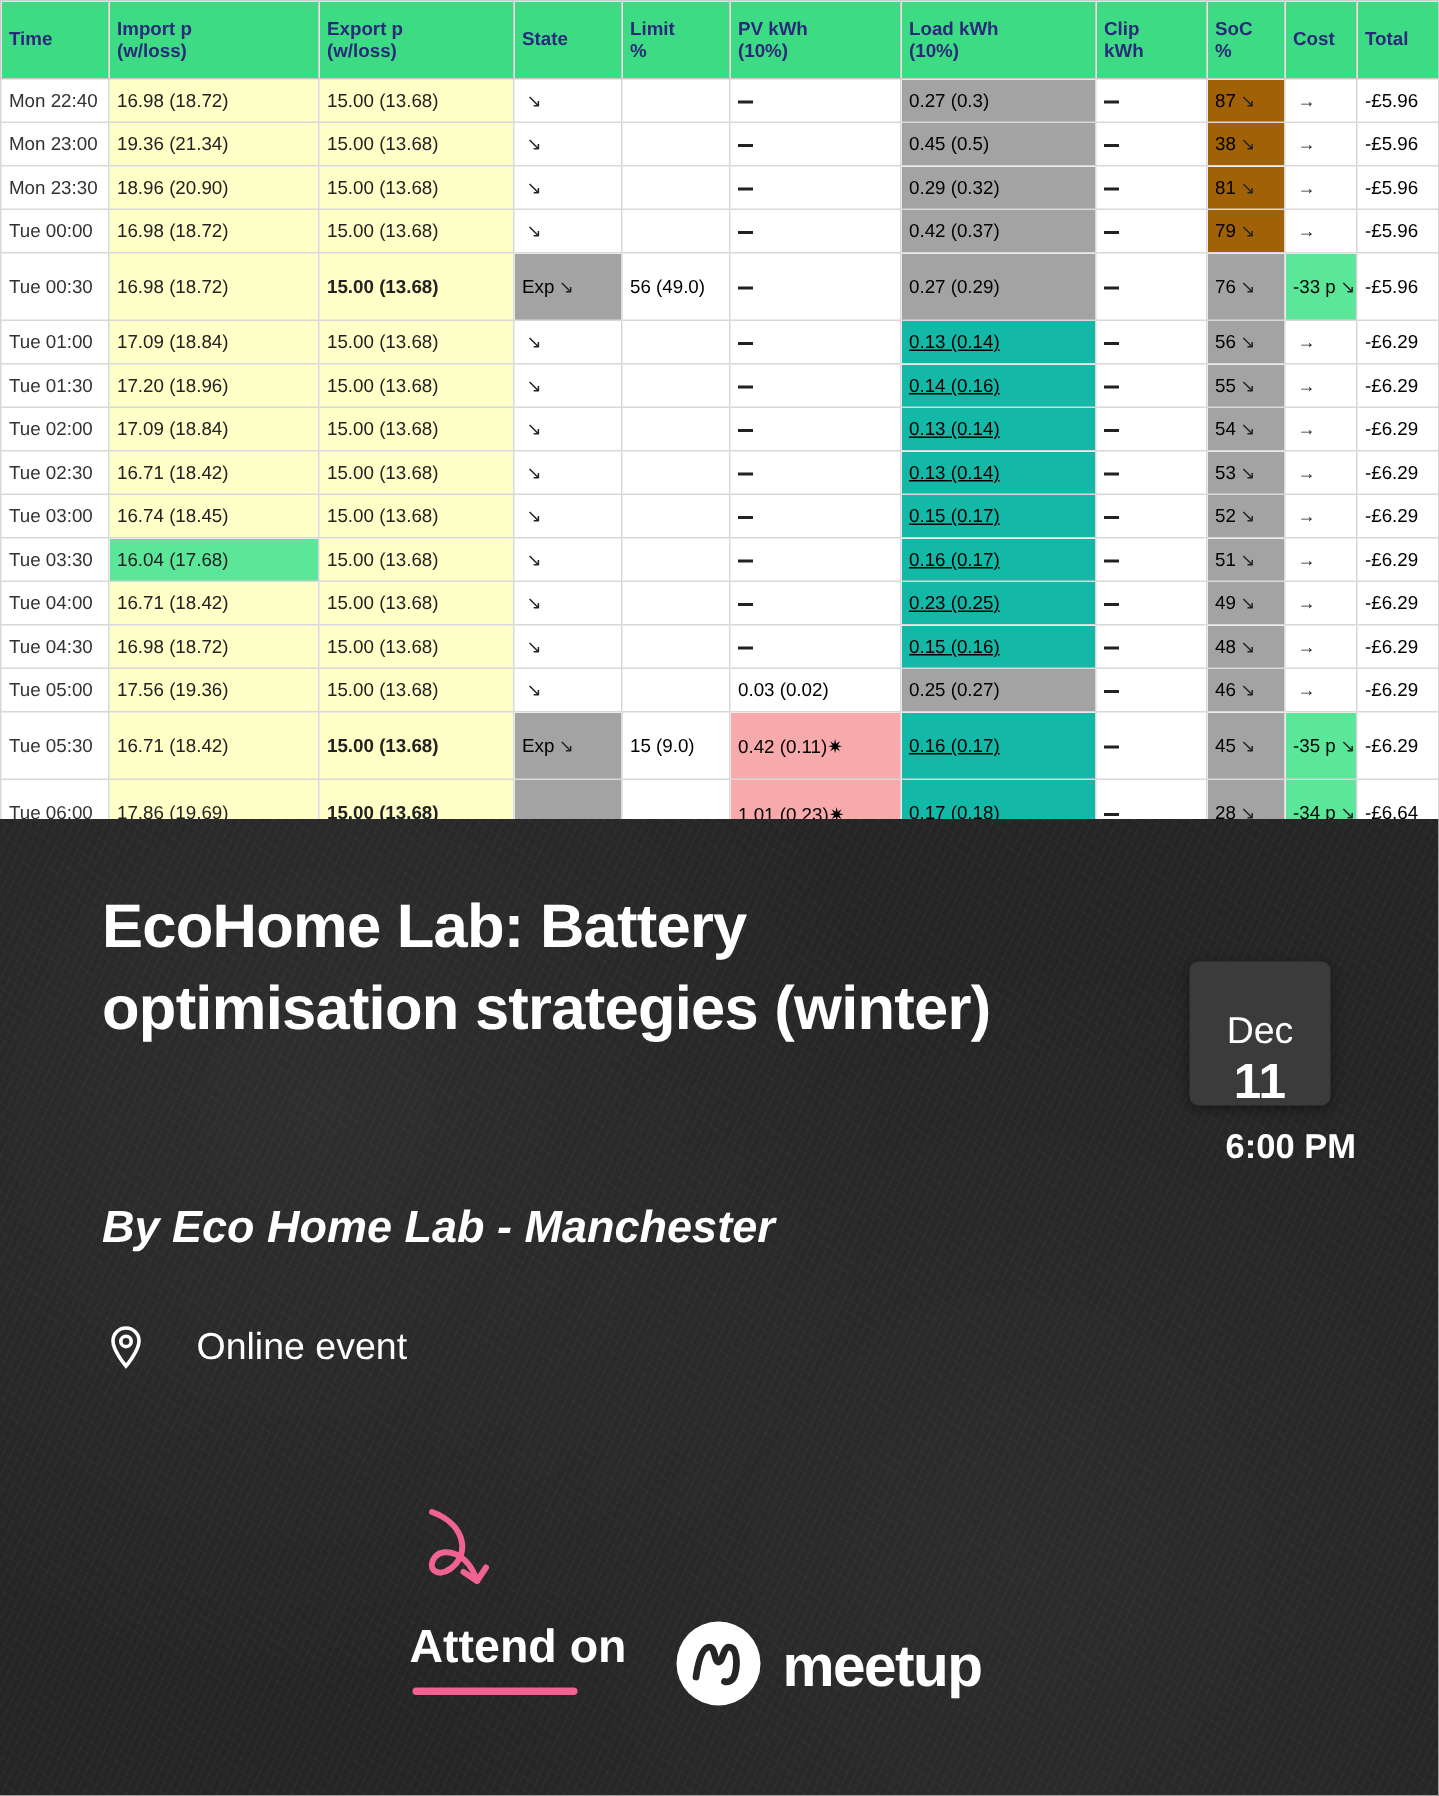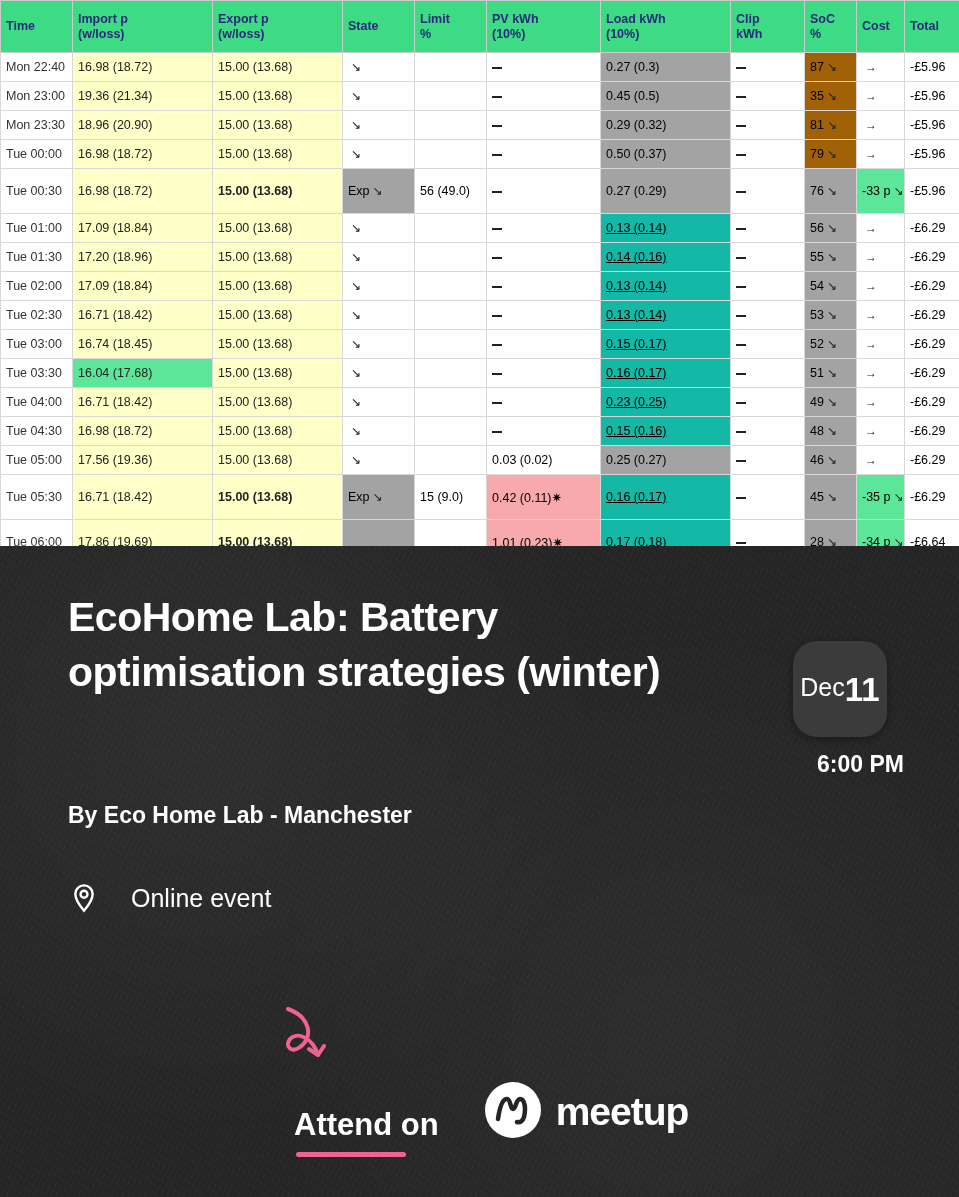--- a/index.html
+++ b/index.html
@@ -66,45 +66,45 @@
     color: #fff;
     overflow: hidden;
   }
   .event-title {
     position:absolute; left:68px; top:44px; width:600px;
     font-size:41px; line-height:1.33; font-weight:bold; letter-spacing:-0.5px;
     color:#ffffff;
   }
   .event-host {
     position:absolute; left:68px; top:256px;
-    font-size:23px; font-weight:bold; color:#ffffff;
+    font-size:30px; font-weight:bold; font-style:italic; color:#ffffff;
   }
   .event-loc {
     position:absolute; left:68px; top:336px;
     font-size:25px; color:#ffffff; display:flex; align-items:center; gap:31px;
   }
   .pin { width:32px; height:32px; }
 
   .datebox {
     position:absolute; right:72px; top:95px;
-    width:94px; height:96px; border-radius:24px;
+    width:94px; height:96px; border-radius:6px;
     background:#3b3b3b;
-    display:flex; flex-direction:row; align-items:center; justify-content:center;
+    display:flex; flex-direction:column; align-items:center; justify-content:flex-end;
     box-shadow: 0 2px 8px rgba(0,0,0,0.4);
   }
   .date-mon { font-size:25px; line-height:1; margin-bottom:4px; color:#fff; }
   .date-day { font-size:33px; font-weight:bold; line-height:1; color:#fff; }
   .date-time {
     position:absolute; right:55px; top:205px;
     font-size:23px; font-weight:bold; color:#fff;
   }
 
   .attend {
-    position:absolute; left:294px; bottom:54px;
-    display:flex; align-items:flex-end; gap:45px;
+    position:absolute; left:273px; bottom:54px;
+    display:flex; align-items:flex-start; gap:32px;
   }
   .attend-text { font-size:31px; font-weight:bold; color:#fff; position:relative; }
   .attend-underline {
     position:absolute; left:2px; bottom:-14px; width:110px; height:5px;
     background:#f06292; border-radius:3px;
   }
   .meetup { display:flex; align-items:center; gap:14px; }
   .meetup-word { font-size:39px; font-weight:bold; color:#fff; letter-spacing:-1px; }
   .squiggle { position:absolute; left:270px; bottom:120px; }
 </style>
@@ -188,21 +188,21 @@
           </tr>
           <tr class="row-h">
             <td class=" time"><span>Mon 23:00</span></td>
             <td class="bg-paleyellow num"><span>19.36 (21.34)</span></td>
             <td class="bg-paleyellow num"><span>15.00 (13.68)</span></td>
             <td class="bg-white exp-cell"><span></span><span class="arrow" style="margin-left: 3px;">↘</span></td>
             <td><span></span></td>
             <td class="bg-white"><span class="dash"></span></td>
             <td class="bg-yellow"><span>0.45 (0.5)</span></td>
             <td><span class="dash"></span></td>
-            <td class="bg-green"><span>35</span><span class="arrow" style="margin-left: 3px;">↘</span></td>
+            <td class="bg-green"><span>38</span><span class="arrow" style="margin-left: 3px;">↘</span></td>
             <td class="bg-white"><span></span><span class="arrow" style="margin-left: 3px;">→</span></td>
             <td><span>-£5.96</span></td>
           </tr>
           <tr class="row-h">
             <td class=" time"><span>Mon 23:30</span></td>
             <td class="bg-paleyellow num"><span>18.96 (20.90)</span></td>
             <td class="bg-paleyellow num"><span>15.00 (13.68)</span></td>
             <td class="bg-white exp-cell"><span></span><span class="arrow" style="margin-left: 3px;">↘</span></td>
             <td><span></span></td>
             <td class="bg-white"><span class="dash"></span></td>
@@ -212,21 +212,21 @@
             <td class="bg-white"><span></span><span class="arrow" style="margin-left: 3px;">→</span></td>
             <td><span>-£5.96</span></td>
           </tr>
           <tr class="row-h">
             <td class=" time"><span>Tue 00:00</span></td>
             <td class="bg-paleyellow num"><span>16.98 (18.72)</span></td>
             <td class="bg-paleyellow num"><span>15.00 (13.68)</span></td>
             <td class="bg-white exp-cell"><span></span><span class="arrow" style="margin-left: 3px;">↘</span></td>
             <td><span></span></td>
             <td class="bg-white"><span class="dash"></span></td>
-            <td class="bg-yellow"><span>0.50 (0.37)</span></td>
+            <td class="bg-yellow"><span>0.42 (0.37)</span></td>
             <td><span class="dash"></span></td>
             <td class="bg-green"><span>79</span><span class="arrow" style="margin-left: 3px;">↘</span></td>
             <td class="bg-white"><span></span><span class="arrow" style="margin-left: 3px;">→</span></td>
             <td><span>-£5.96</span></td>
           </tr>
           <tr class="row-h" style="height: 45px;">
             <td class=" time"><span>Tue 00:30</span></td>
             <td class="bg-paleyellow num"><span>16.98 (18.72)</span></td>
             <td class="bg-paleyellow num" style="font-weight: bold;"><span>15.00 (13.68)</span></td>
             <td class="bg-yellow exp-cell"><span>Exp</span><span class="arrow" style="margin-left: 3px;">↘</span></td>

